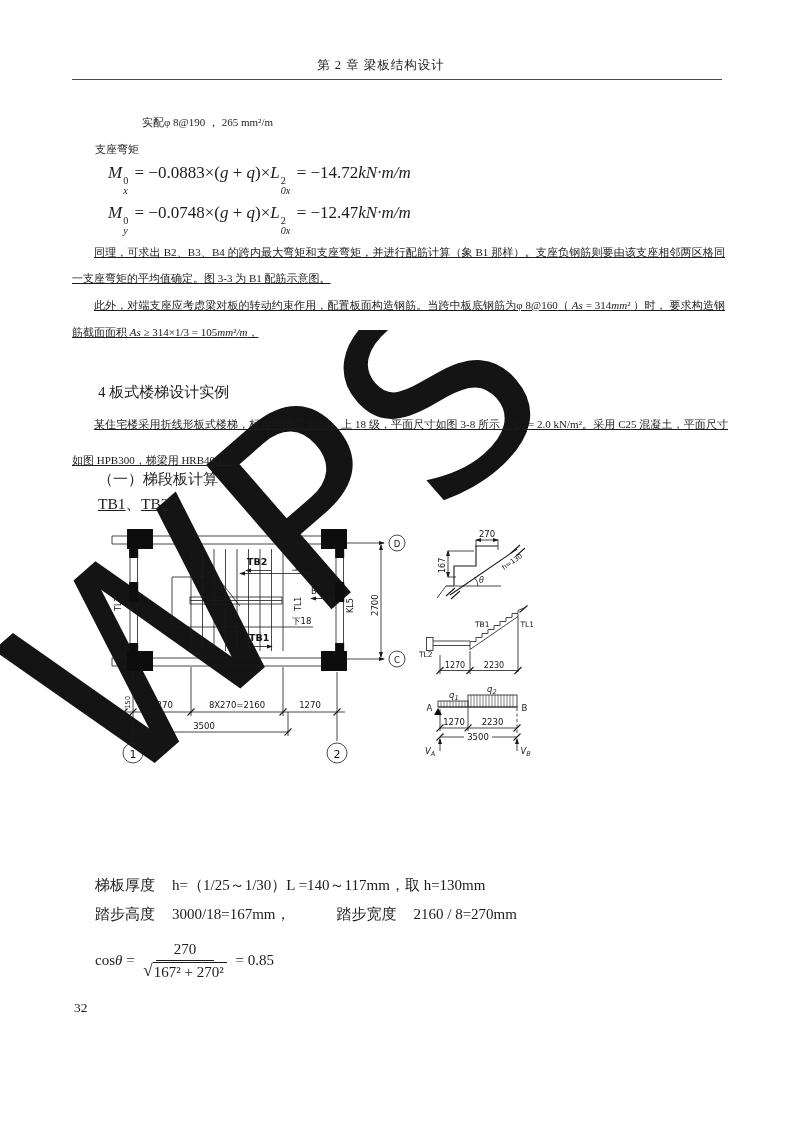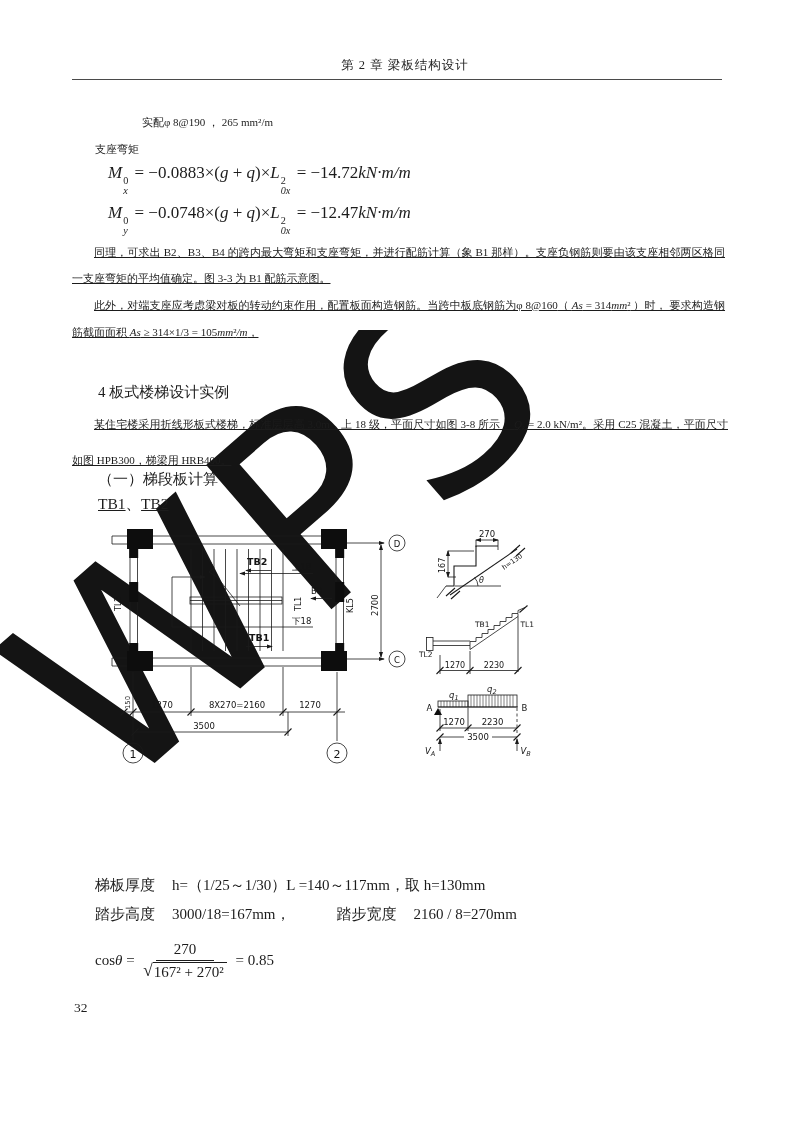--- a/index.html
+++ b/index.html
@@ -3,21 +3,21 @@
 <meta charset="utf-8">
 <style>
   html,body{margin:0;padding:0;}
   body{
     width:793px;height:1122px;position:relative;background:#ffffff;
     font-family:"Liberation Serif","DejaVu Serif",serif;color:#1c1c1c;
     overflow:hidden;
   }
   .abs{position:absolute;}
   
-  .page-header{top:57px;left:80px;width:650px;text-align:center;font-size:12.5px;letter-spacing:1px;color:#222;font-family:Liberation Serif, serif;}
+  .page-header{top:57px;left:56px;width:650px;text-align:center;font-size:12.5px;letter-spacing:1px;color:#222;font-family:Liberation Serif, serif;}
   .header-rule{top:79px;left:72px;width:650px;border-top:1.8px solid #4a4a4a;height:0;}
   
   .body-text{font-size:11px;line-height:25.5px;}
   .para{left:72px;width:653px;text-align:justify;text-indent:2em;text-decoration:underline;}
   .formula{font-size:17px;white-space:nowrap;}
   .seg-n{font-style:normal;}
   .seg-i{font-style:italic;}
   .seg-u{text-decoration:underline;}
   .seg-sub{font-size:0.62em;font-style:italic;vertical-align:-0.3em;}
   .stack{display:inline-flex;flex-direction:column;line-height:1.05;font-size:0.6em;vertical-align:-0.55em;margin:0 2px 0 1px;}

